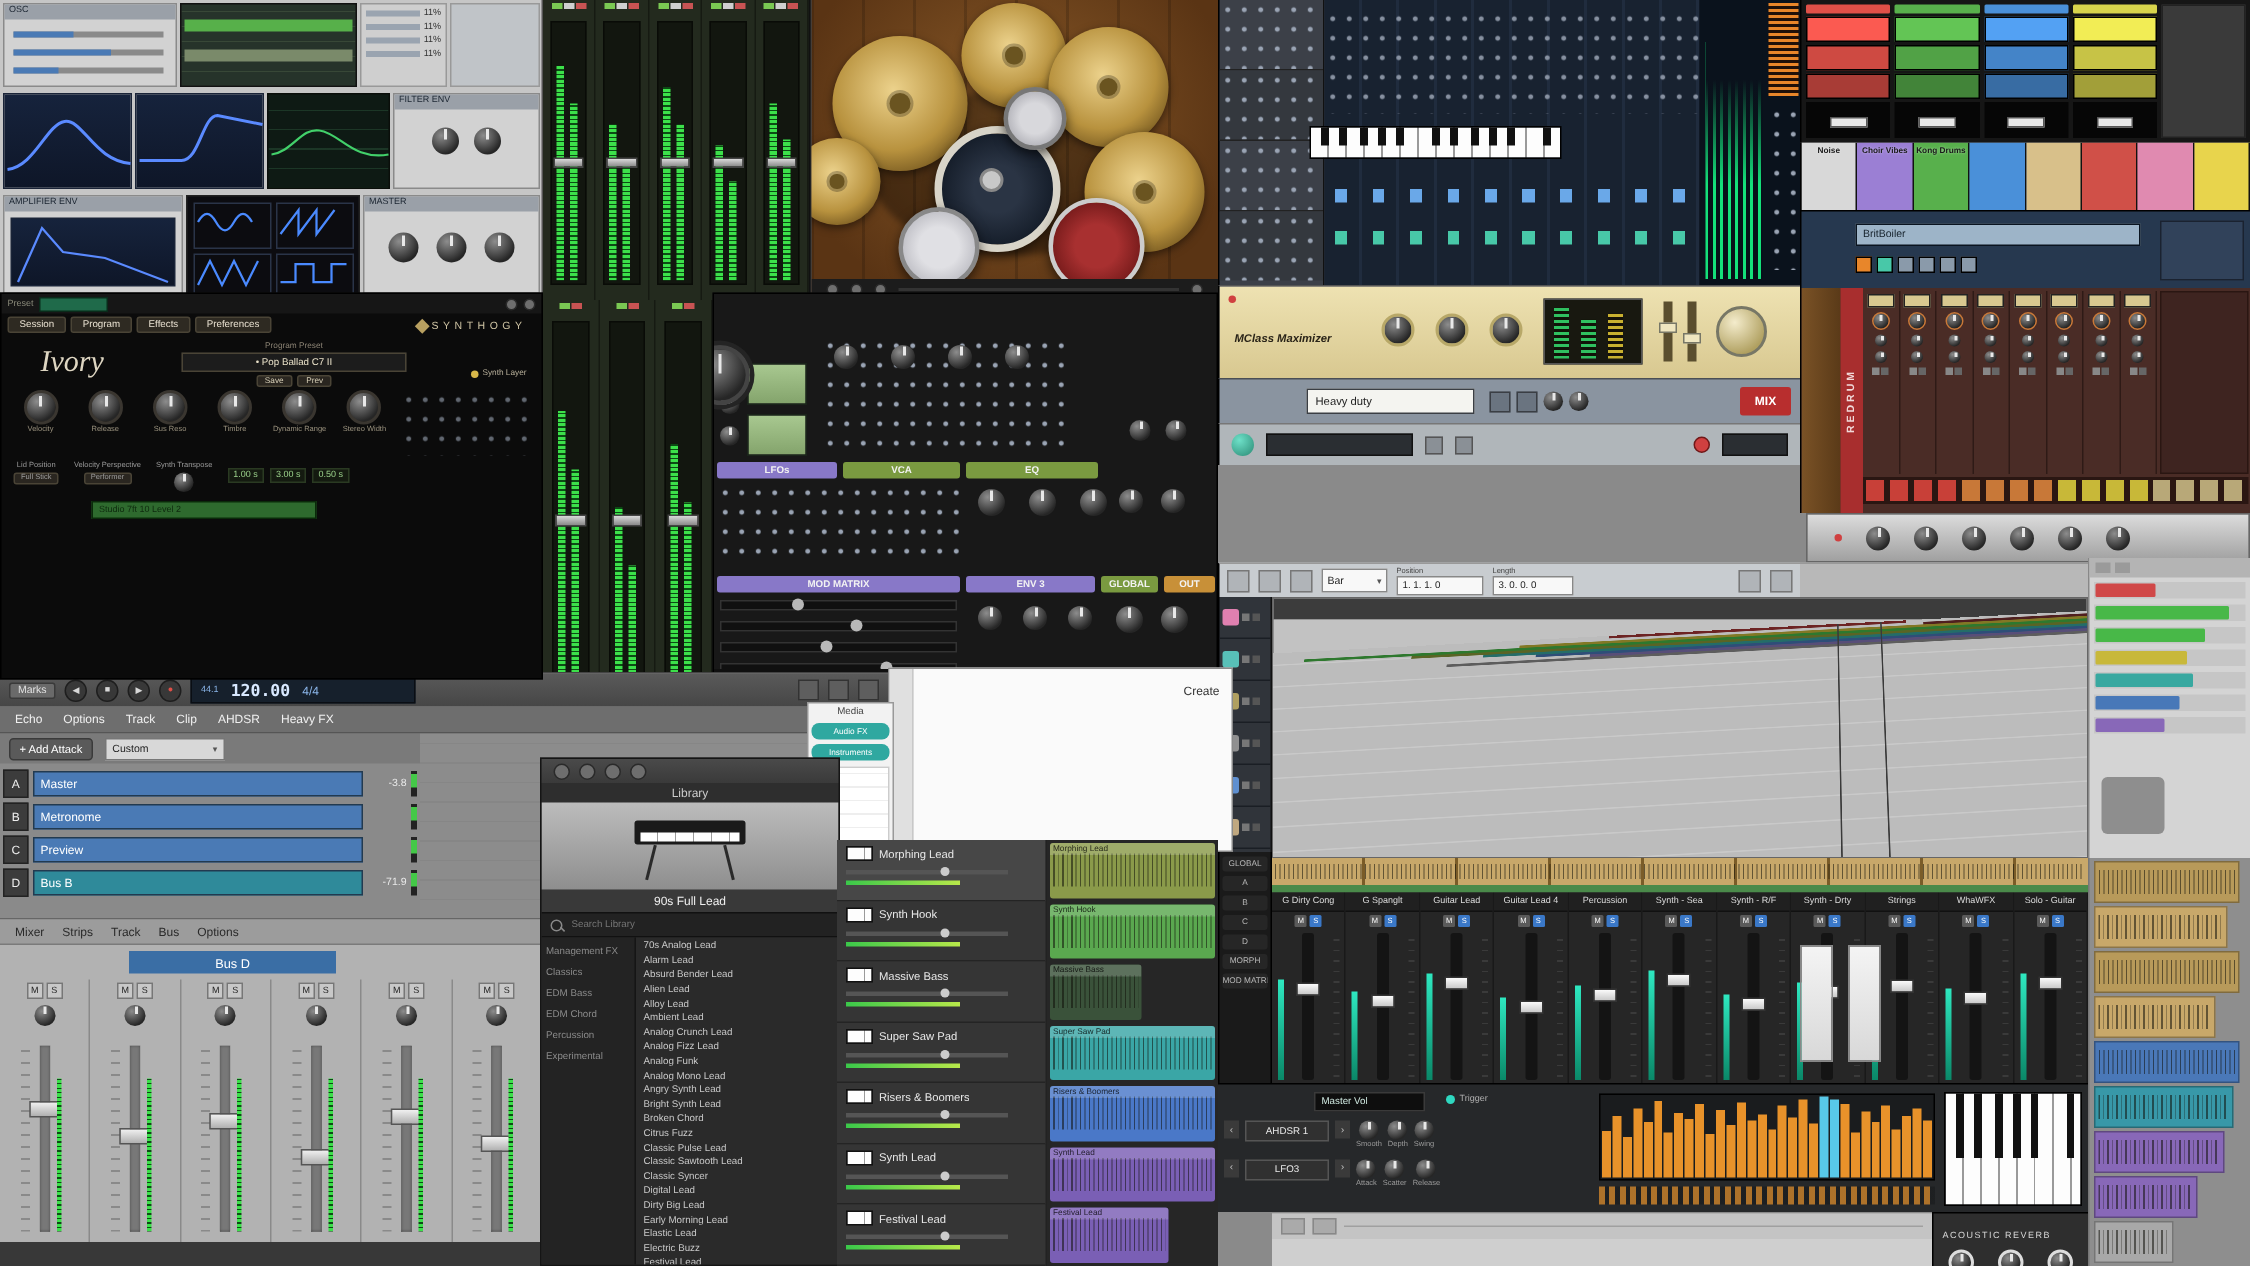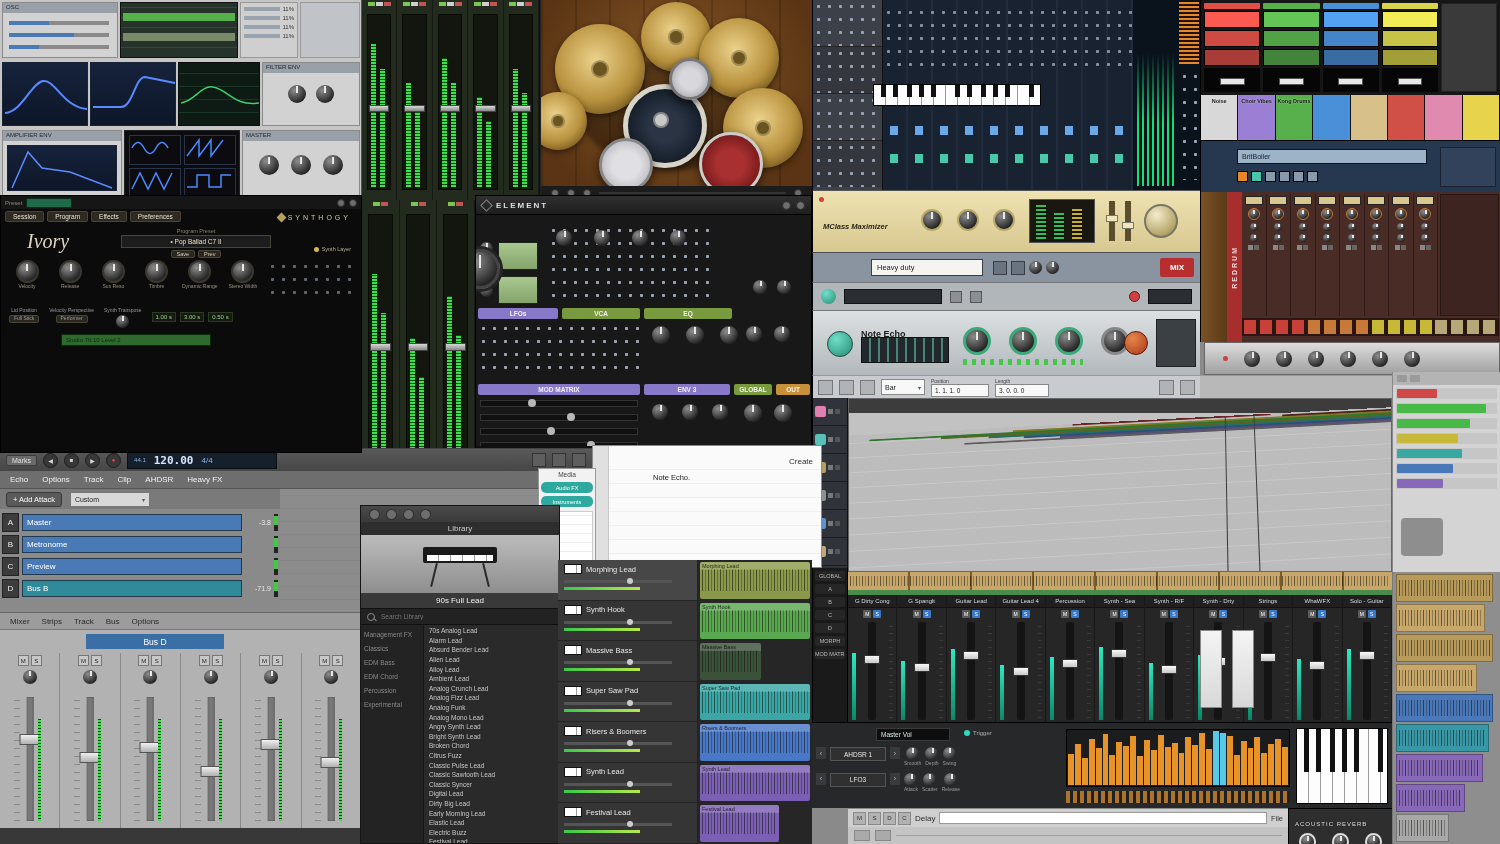--- a/index.html
+++ b/index.html
@@ -262,27 +262,20 @@
     <div class="abs" style="left:0;right:0;bottom:0;height:14px;background:#1c1c1c;display:flex;align-items:center;gap:8px;padding:0 10px">
       <i class="circ" style="width:6px;height:6px"></i>
       <i class="circ" style="width:6px;height:6px"></i>
       <i class="circ" style="width:6px;height:6px"></i>
       <i style="flex:1;height:2px;background:#333"></i>
       <i class="circ" style="width:6px;height:6px"></i>
     </div>
   </section>
 
   <section class="p" style="left:475px;top:195px;width:337px;height:262px;background:#181818;border:1px solid #000">
-    <div style="height:18px;background:linear-gradient(#303030,#1e1e1e);display:flex;align-items:center;gap:5px;padding:0 6px;border-bottom:1px solid #000">
-      <span style="width:7px;height:7px;border:1px solid #888;transform:rotate(45deg);display:inline-block"></span>
-      <span style="color:#ddd;font-size:8px;font-weight:bold;letter-spacing:2px">ELEMENT</span>
-      <i style="flex:1"></i>
-      <i class="circ" style="width:7px;height:7px"></i>
-      <i class="circ" style="width:7px;height:7px"></i>
-    </div>
     <div class="abs screen-green" style="left:22px;top:46px;width:40px;height:28px"></div>
     <div class="abs screen-green" style="left:22px;top:80px;width:40px;height:28px"></div>
     <div class="abs" style="left:4px;top:46px;display:flex;flex-direction:column;gap:8px">
       <div class="knob" style="width:13px;height:13px"></div>
       <div class="knob" style="width:13px;height:13px"></div>
       <div class="knob" style="width:13px;height:13px"></div>
     </div>
     <div class="abs dots" style="left:72px;top:28px;width:168px;height:80px"></div>
     <div style="position:absolute;left:80px;top:34px;display:flex;gap:22px">
       <div class="knob" style="width:16px;height:16px"></div>
@@ -639,36 +632,20 @@
   <section class="p" style="left:812px;top:282px;width:388px;height:28px;background:#b0b6ba;border-top:1px solid #777;border-left:1px solid #000;display:flex;align-items:center;gap:8px;padding:0 8px;box-sizing:border-box">
     <i style="width:15px;height:15px;border-radius:50%;background:radial-gradient(circle at 35% 30%,#6ee0c8,#2a8a74);flex:none"></i>
     <div style="width:96px;height:13px;background:#2a2e32;border:1px solid #111"></div>
     <i style="width:10px;height:10px;background:#8a9096;border:1px solid #555"></i>
     <i style="width:10px;height:10px;background:#8a9096;border:1px solid #555"></i>
     <i style="flex:1"></i>
     <i style="width:9px;height:9px;border-radius:50%;background:#d04040;border:1px solid #701818"></i>
     <div style="width:42px;height:13px;background:#2a2e32;border:1px solid #111"></div>
   </section>
 
-  <section class="p" style="left:812px;top:310px;width:388px;height:65px;background:linear-gradient(#dce0e2,#b2b8bc);border-top:1px solid #777;border-left:1px solid #000">
-    <i style="position:absolute;left:14px;top:20px;width:24px;height:24px;border-radius:50%;background:radial-gradient(circle at 35% 30%,#6ee0c8,#2a8a74);border:1px solid #1a4a3e"></i>
-    <div class="abs" style="left:48px;top:12px">
-      <span style="font-size:9px;font-weight:bold;color:#1a1a1a">Note Echo</span>
-    </div>
-    <div class="abs" style="left:48px;top:26px;width:88px;height:26px;background:#23282c;border:1px solid #111;background-image:repeating-linear-gradient(90deg,transparent 0 7px,rgba(110,224,200,.5) 7px 9px)"></div>
-    <div class="abs" style="left:150px;top:16px;display:flex;gap:18px">
-      <div class="knob" style="width:22px;height:22px;border:3px solid #3aa87a"></div>
-      <div class="knob" style="width:22px;height:22px;border:3px solid #3aa87a"></div>
-      <div class="knob" style="width:22px;height:22px;border:3px solid #3aa87a"></div>
-      <div class="knob" style="width:22px;height:22px;border:3px solid #888"></div>
-    </div>
-    <div class="abs" style="left:150px;top:48px;width:120px;height:6px;background:repeating-linear-gradient(90deg,#44c848 0 4px,transparent 4px 9px)"></div>
-    <i style="position:absolute;right:52px;top:20px;width:22px;height:22px;border-radius:50%;background:radial-gradient(circle at 35% 30%,#e8864a,#a83818);border:1px solid #5a1c0c"></i>
-    <div class="abs dots" style="right:4px;top:8px;width:40px;height:48px;background:#3a4044;border:1px solid #222"></div>
-  </section>
 
   <section class="p" style="left:812px;top:375px;width:388px;height:23px;background:#c8ccd0;border-top:1px solid #999;border-left:1px solid #000;display:flex;align-items:center;gap:6px;padding:0 5px;box-sizing:border-box">
     <i style="width:13px;height:13px;background:#b0b4b8;border:1px solid #777"></i>
     <i style="width:13px;height:13px;background:#b0b4b8;border:1px solid #777"></i>
     <i style="width:13px;height:13px;background:#b0b4b8;border:1px solid #777"></i>
     <div style="width:36px;height:14px;background:#f8f8f8;border:1px solid #888;display:flex;align-items:center;justify-content:space-between;padding:0 3px">
       <span style="font-size:7px;color:#222">Bar</span>
         <span style="font-size:6px;color:#555">▾</span>
     </div>
     <div style="display:flex;flex-direction:column">
@@ -724,25 +701,20 @@
         <div style="width: 11px; height: 11px; border-radius: 2px; background: rgb(192, 168, 128);"></div>
         <i style="width:5px;height:5px;background:#777"></i>
         <i style="width:5px;height:5px;background:#555"></i>
       </div>
     </section>
 
   <section class="p" style="left:592px;top:445px;width:230px;height:123px;background:#fafafa;border:1px solid #8a8a8a">
     <div class="abs" style="left:0;top:0;width:16px;height:100%;background:#e0e0e0;border-right:1px solid #c8c8c8"></div>
     <div class="abs" style="right:8px;top:4px">
       <span style="font-size:8px;color:#333">Create</span>
-    </div>
-    <div class="abs" style="left:16px;top:16px;right:0;bottom:0;background:repeating-linear-gradient(0deg,transparent 0 13px,#efefef 13px 14px)">
-      <div style="padding:4px 0 0 44px">
-        <span style="font-size:7.5px;color:#222">Note Echo.</span>
-      </div>
     </div>
   </section>
 
   <section class="p" style="left:848px;top:398px;width:544px;height:174px;background:#9a9a9a;border:1px solid #666">
     <div style="height:14px;background:#3c3c3c"></div>
     <div class="abs" style="left:0;top:14px;right:0;bottom:0;background:#c2c2c2">
       <div class="abs" style="left:-24px;top:-12px;width:112%;height:124%;background:repeating-linear-gradient(0deg,#bcbcbc 0 16px,#c9c9c9 16px 17px);transform:perspective(700px) rotateX(26deg) rotateZ(-3.5deg);transform-origin:78% 40%">
         <div>
 
             <div class="abs wave" style="border: 1px solid rgba(0, 0, 0, 0.35); left: 40%; top: 8%; width: 34%; height: 9%; background: rgb(168, 56, 56);"></div>
@@ -1568,35 +1540,20 @@
 
         <div class="sbar" style="flex: 1 1 0%; --h: 70;"></div>
       </div>
     <div class="abs" style="left:254px;top:68px;width:224px;height:12px;background:repeating-linear-gradient(90deg,#e8922a 0 4px,#1a1c1e 4px 7px);opacity:.7"></div>
     <div class="abs keysep" style="left:484px;top:5px;width:92px;height:76px;border:1px solid #000">
         <div class="blackkeys" style="left:0;right:0"></div>
       </div>
   </section>
 
   <section class="p" style="left:848px;top:808px;width:440px;height:36px;background:#cfcfcf;border-top:1px solid #8a8a8a">
-    <div style="height:18px;display:flex;gap:4px;align-items:center;padding:0 5px;box-sizing:border-box">
-      <span style="display:flex;gap:2px">
-
-          <span style="width:11px;height:11px;background:#b2b2b2;border:1px solid #8a8a8a;font-size:6px;color:#333;display:flex;align-items:center;justify-content:center">M</span>
-
-          <span style="width:11px;height:11px;background:#b2b2b2;border:1px solid #8a8a8a;font-size:6px;color:#333;display:flex;align-items:center;justify-content:center">S</span>
-
-          <span style="width:11px;height:11px;background:#b2b2b2;border:1px solid #8a8a8a;font-size:6px;color:#333;display:flex;align-items:center;justify-content:center">D</span>
-
-          <span style="width:11px;height:11px;background:#b2b2b2;border:1px solid #8a8a8a;font-size:6px;color:#333;display:flex;align-items:center;justify-content:center">C</span>
-        </span>
-      <span style="font-size:8px;color:#2a2a2a">Delay</span>
-      <span style="flex:1;height:10px;background:#fff;border:1px solid #999"></span>
-      <span style="font-size:7.5px;color:#333">File</span>
-    </div>
     <div style="height:17px;background:#c4c4c4;display:flex;gap:5px;align-items:center;padding:0 6px;box-sizing:border-box">
       <i style="width:14px;height:9px;background:#aaa;border:1px solid #888"></i>
       <i style="width:14px;height:9px;background:#aaa;border:1px solid #888"></i>
       <i style="flex:1;height:1px;background:#a0a0a0"></i>
     </div>
   </section>
 
   <section class="p" style="left:1288px;top:808px;width:212px;height:36px;background:#2e2e2e;border-top:1px solid #000;border-left:1px solid #000">
     <div style="padding:3px 6px">
       <span style="color:#d8d8d8;font-size:6px;letter-spacing:1px">ACOUSTIC REVERB</span>

